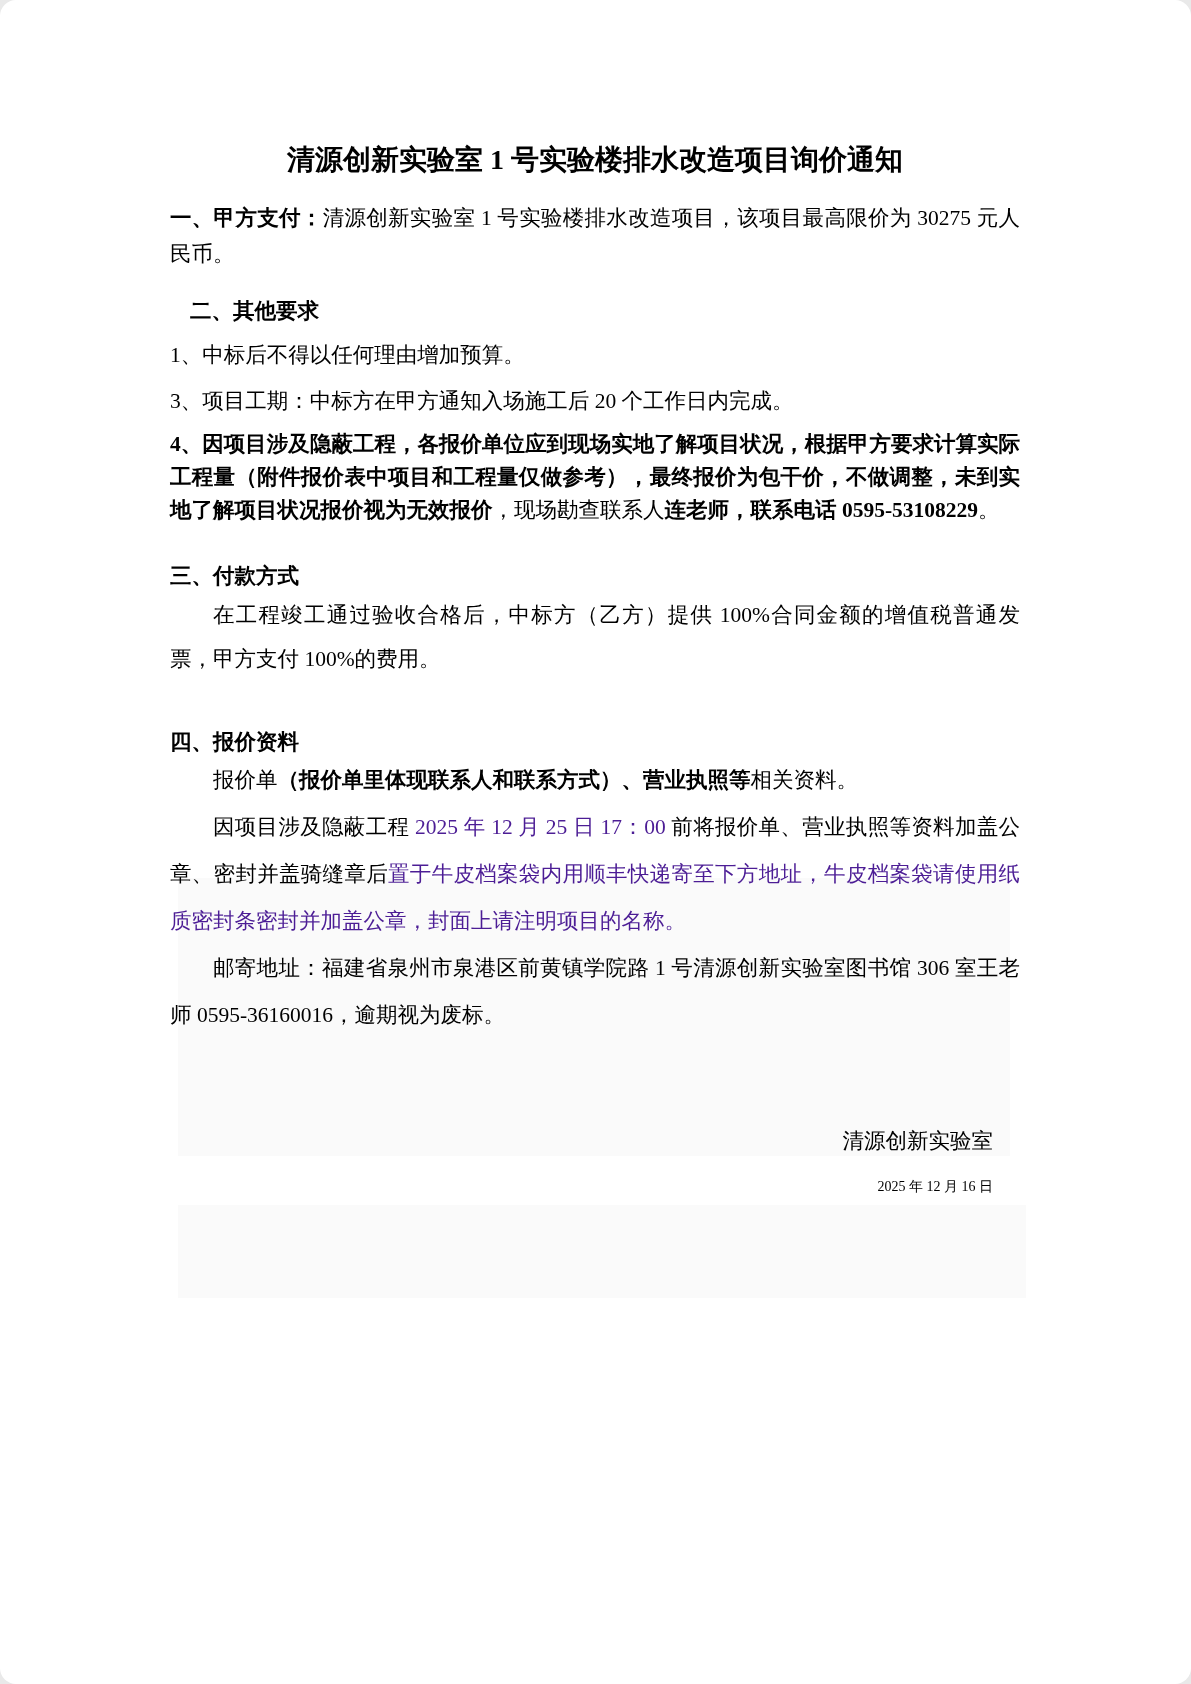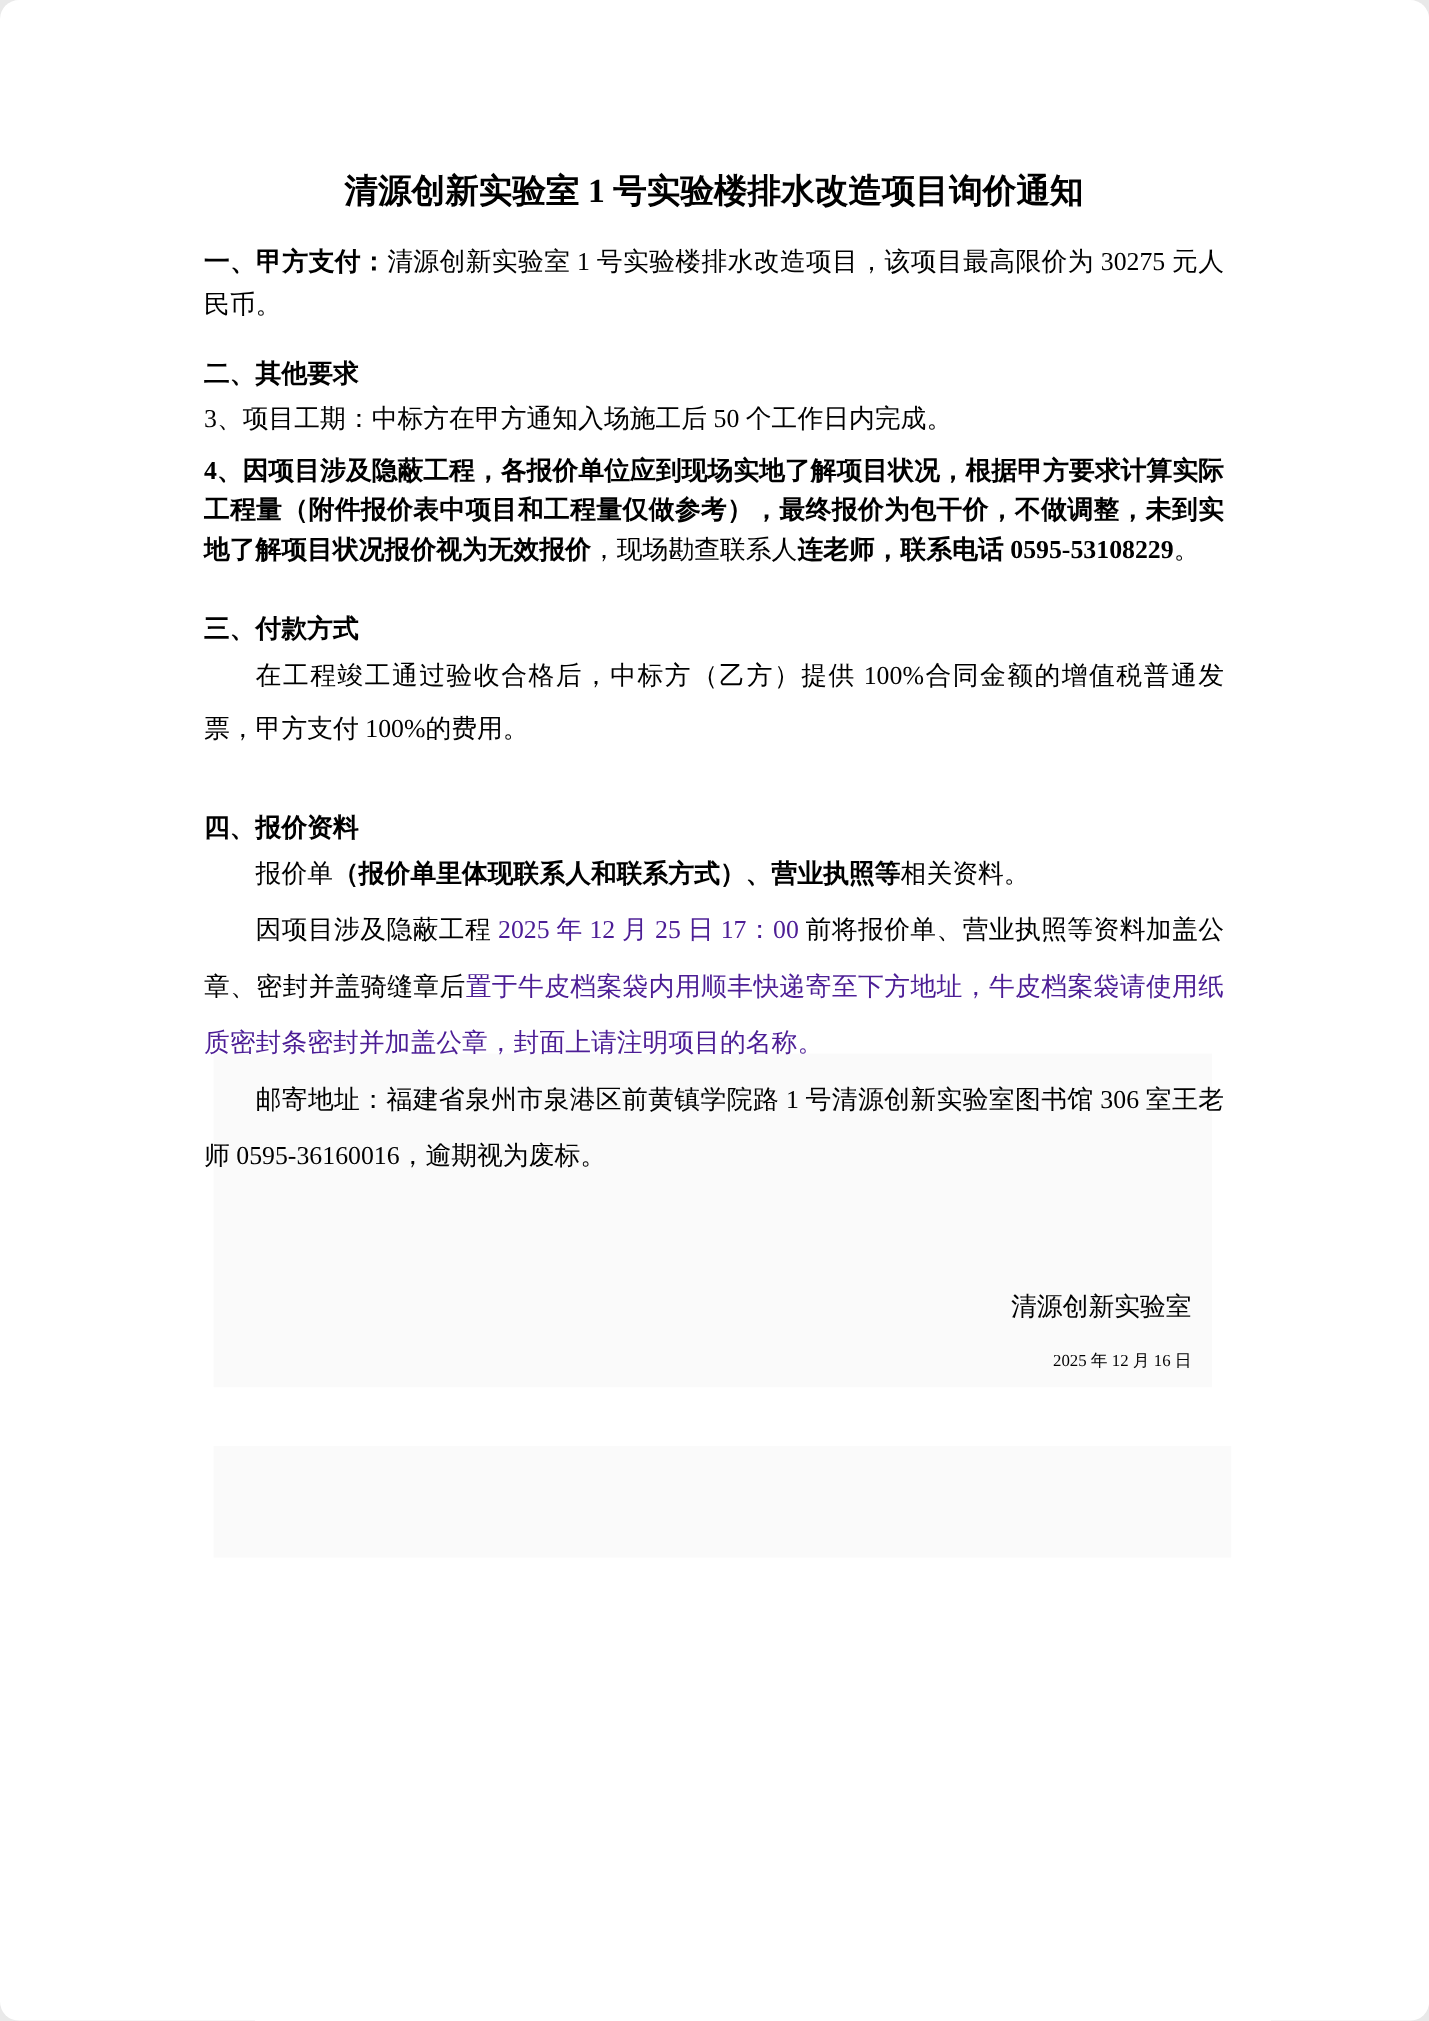--- a/index.html
+++ b/index.html
@@ -21,21 +21,21 @@
   .title{
     margin:140px 0 0 0;
     font-size:28px;line-height:40px;font-weight:bold;
     text-align:center;letter-spacing:0;
   }
   .p,.h{font-size:21.5px;margin:0;text-align:justify;}
   .b{font-weight:bold;}
   .red{color:#4c1d95;}
   .lead{margin-top:20px;line-height:36px;}
   .h{font-weight:bold;line-height:30px;text-align:left;}
-  .h2{margin-top:24px;}
+  .h2{margin-top:24px;margin-left:20px;}
   .item{line-height:46px;}
   .i1{margin-top:6px;}
   .i2{margin-top:4px;}
   .i3{margin-top:0;}
   .i4{margin-top:4px;line-height:33px;}
   .h3{margin-top:34px;}
   .p3{margin-top:2px;line-height:44px;text-indent:2em;}
   .h4{margin-top:46px;}
   .p4{line-height:47px;text-indent:2em;}
   .p4a{margin-top:0;}
@@ -48,21 +48,22 @@
 <div class="page">
   <div class="highlight hl1"></div>
   <div class="highlight hl2"></div>
 
   <div class="content">
     <h1 class="title">清源创新实验室 1 号实验楼排水改造项目询价通知</h1>
 
     <p class="p lead"><span class="b">一、甲方支付：</span><span>清源创新实验室 1 号实验楼排水改造项目，该项目最高限价为 30275 元人民币。</span></p>
 
     <p class="h h2">二、其他要求</p>
-    <p class="p item i3"><span>3、项目工期：中标方在甲方通知入场施工后 50 个工作日内完成。</span></p>
+    <p class="p item i1"><span>1、中标后不得以任何理由增加预算。</span></p>
+    <p class="p item i3"><span>3、项目工期：中标方在甲方通知入场施工后 20 个工作日内完成。</span></p>
     <p class="p item i4"><span class="b">4、因项目涉及隐蔽工程，各报价单位应到现场实地了解项目状况，根据甲方要求计算实际工程量（附件报价表中项目和工程量仅做参考），最终报价为包干价，不做调整，未到实地了解项目状况报价视为无效报价</span><span>，现场勘查联系人</span><span class="b">连老师，联系电话 0595-53108229</span><span>。</span></p>
 
     <p class="h h3">三、付款方式</p>
     <p class="p p3"><span>在工程竣工通过验收合格后，中标方（乙方）提供 100%合同金额的增值税普通发票，甲方支付 100%的费用。</span></p>
 
     <p class="h h4">四、报价资料</p>
     <p class="p p4 p4a"><span>报价单</span><span class="b">（报价单里体现联系人和联系方式）、营业执照等</span><span>相关资料。</span></p>
     <p class="p p4"><span>因项目涉及隐蔽工程 </span><span class="red">2025 年 12 月 25 日 17：00 </span><span>前将报价单、营业执照等资料加盖公章、密封并盖骑缝章后</span><span class="red">置于牛皮档案袋内用顺丰快递寄至下方地址，牛皮档案袋请使用纸质密封条密封并加盖公章，封面上请注明项目的名称。</span></p>
     <p class="p p4"><span>邮寄地址：福建省泉州市泉港区前黄镇学院路 1 号清源创新实验室图书馆 306 室王老师 0595-36160016，逾期视为废标。</span></p>
 

